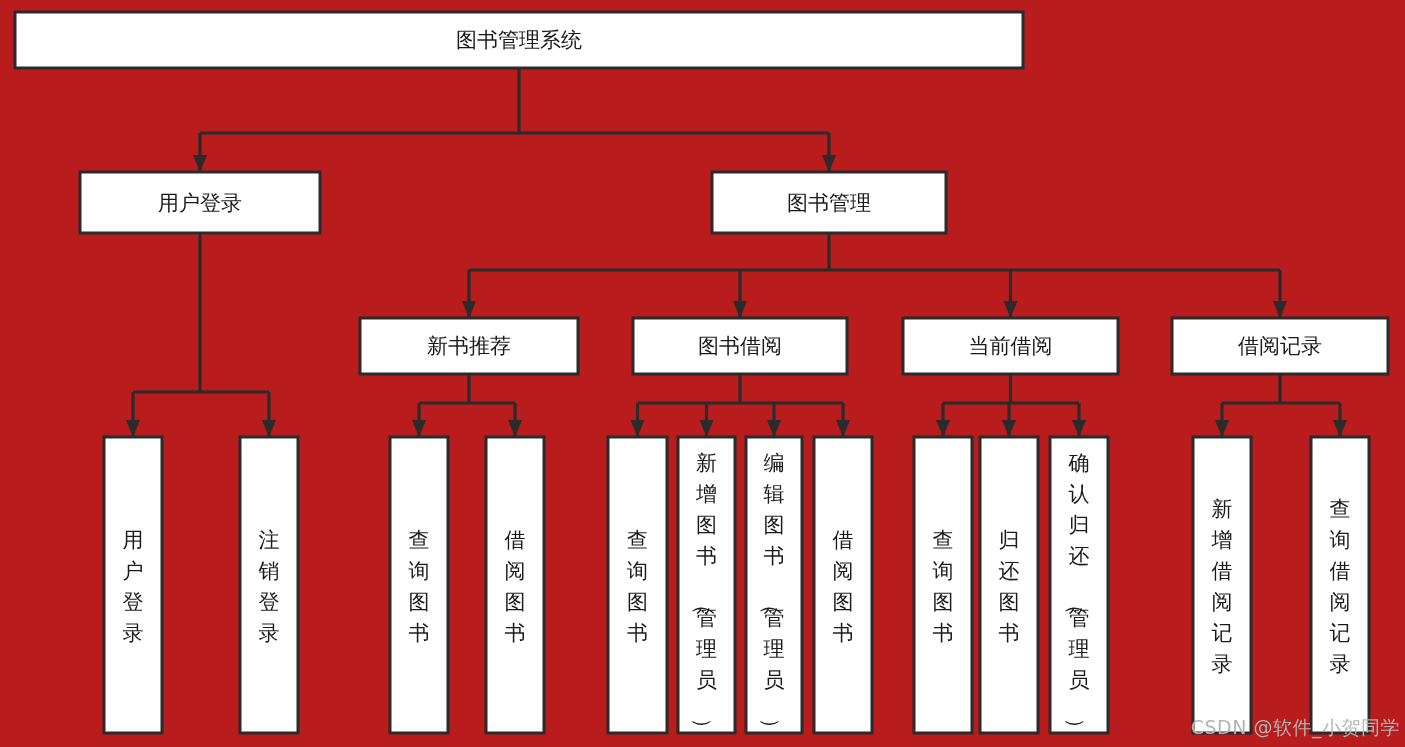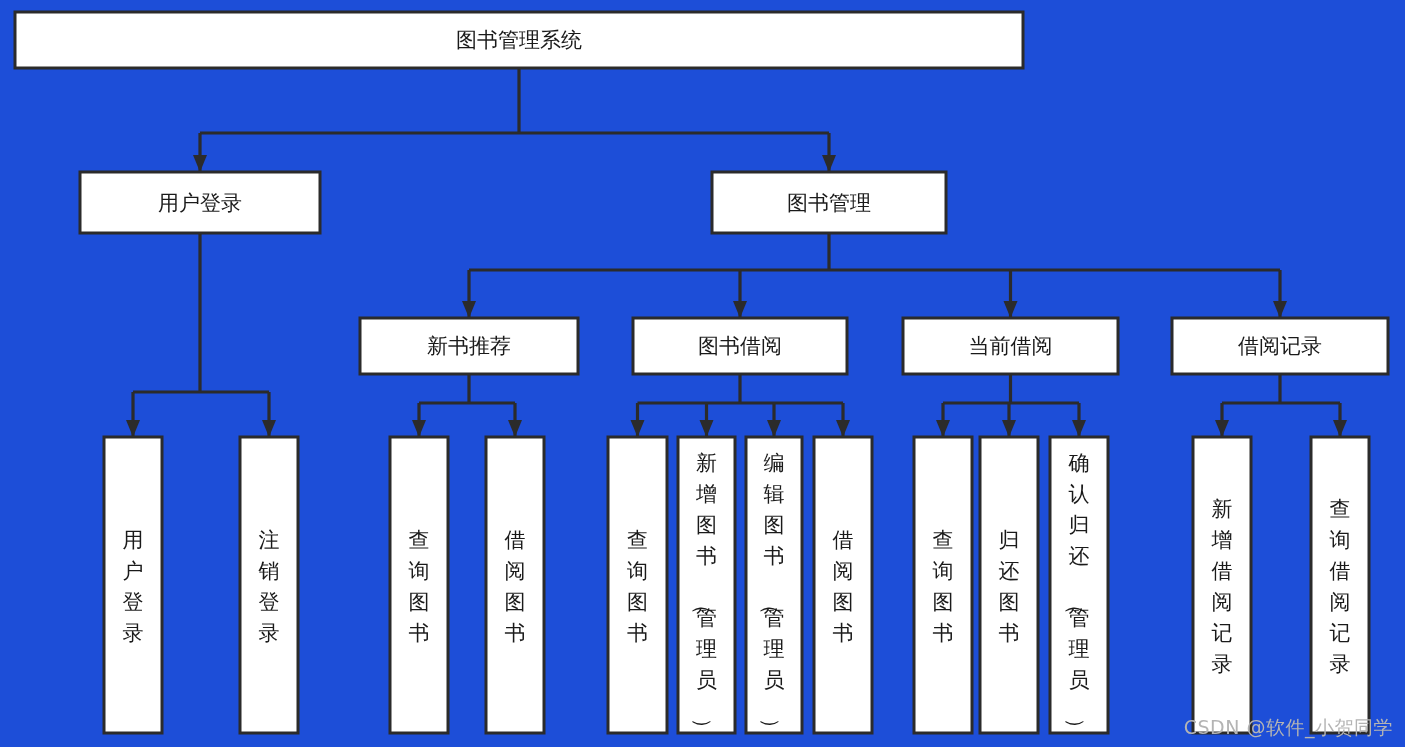--- a/index.html
+++ b/index.html
@@ -10,21 +10,21 @@
   body {
     width: 1405px;
     height: 747px;
     font-family: "DejaVu Sans", "Liberation Sans", sans-serif;
     overflow: hidden;
   }
   #diagram-root {
     position: relative;
     width: 1405px;
     height: 747px;
-    background: #1d4ed8;
+    background: #b91c1c;
   }
   svg.flow {
     position: absolute;
     top: 0;
     left: 0;
     width: 1405px;
     height: 747px;
   }
   .node-box {
     fill: #ffffff;
@@ -49,21 +49,21 @@
     dominant-baseline: middle;
   }
   .node-label-v {
     font-family: "DejaVu Sans", "Liberation Sans", sans-serif;
     font-size: 21px;
     fill: #1a1a1a;
     text-anchor: middle;
   }
   .watermark {
     position: absolute;
-    right: 12px;
+    right: 5px;
     bottom: 6px;
     font-family: "DejaVu Sans", "Liberation Sans", sans-serif;
     font-size: 19px;
     color: #b4b4b4;
     letter-spacing: 0.5px;
     white-space: nowrap;
     user-select: none;
   }
 </style>
 </head>

